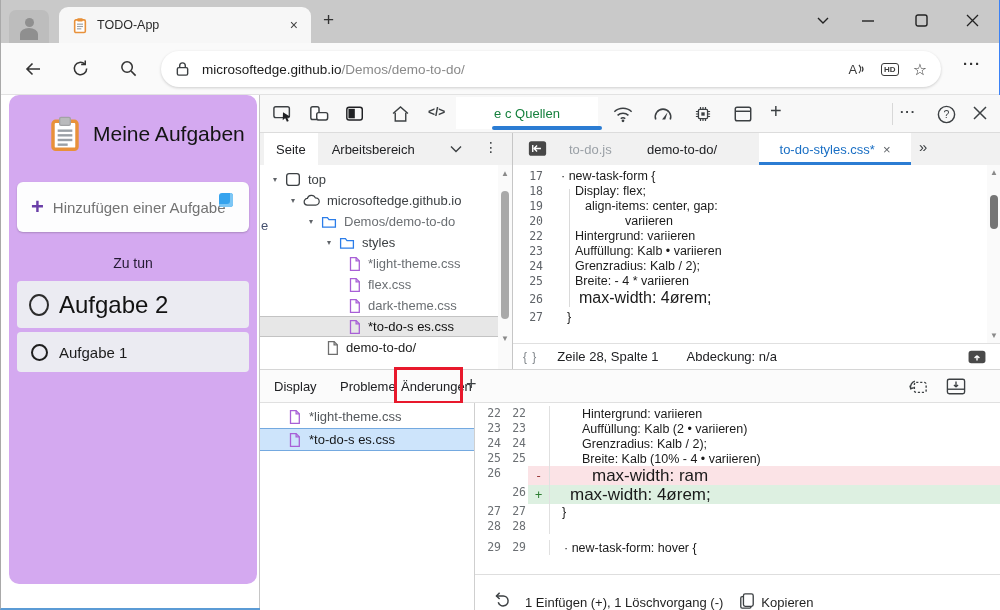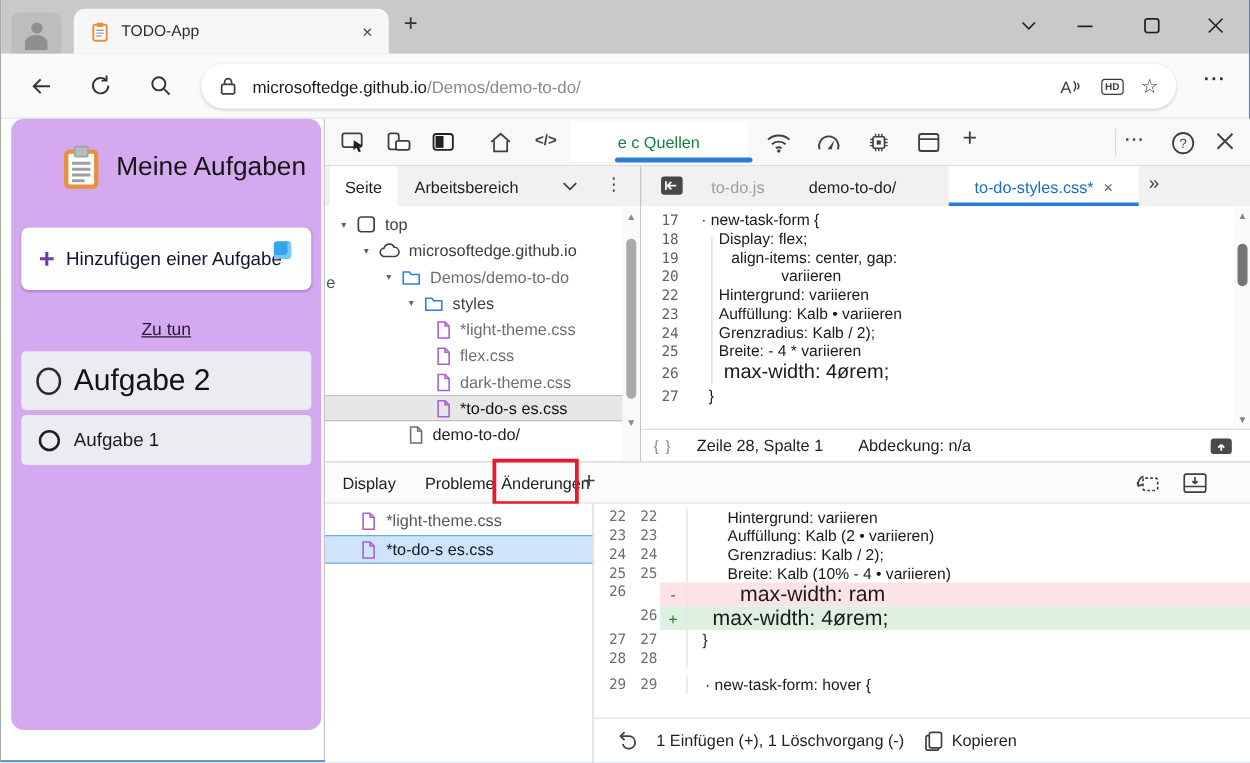--- a/index.html
+++ b/index.html
@@ -40,24 +40,24 @@
   .dots-h { position:absolute; right:18px; top:12px; font-size:15px; font-weight:bold; letter-spacing:1px; color:#333; cursor:pointer; }
 
   
   .page { position:absolute; left:0; top:95px; width:258px; bottom:0; background:#fff; }
   .todo-panel { position:absolute; left:8px; top:0; width:248px; height:489px; background:#d4a9f0; border-radius:10px; }
   .todo-header { position:absolute; left:40px; top:20px; display:flex; align-items:center; }
   .todo-title { font-size:21px; font-weight:500; color:#141414; margin-left:12px; white-space:nowrap; }
   .add-btn { position:absolute; left:8px; top:87px; width:232px; height:50px; background:#fdfdfe;
     border-radius:6px; box-shadow:0 1px 2px rgba(0,0,0,.2); display:flex; align-items:center; padding-left:14px; cursor:pointer; }
   .add-plus { font-size:22px; font-weight:bold; color:#6a3fa8; margin-right:9px; }
-  .add-label { font-size:15px; color:#0f172a; }
+  .add-label { font-size:15px; color:#737373; }
   .mini-blue { position:absolute; right:16px; top:11px; width:14px; height:14px; border-radius:3px;
     background:#35a3ee; box-shadow:inset -3px -3px 0 #7cc6f5; }
-  .section-label { position:absolute; left:0; top:160px; width:100%; text-align:center; font-size:14px; color:#241a33;text-decoration:underline; }
+  .section-label { position:absolute; left:0; top:160px; width:100%; text-align:center; font-size:14px; color:#241a33; }
   .task-card { position:absolute; left:8px; width:232px; background:#ebebf2; border-radius:4px;
     display:flex; align-items:center; cursor:pointer; }
   .task1 { top:186px; height:47px; padding-left:12px; }
   .task2 { top:237px; height:40px; padding-left:14px; }
   .circle-lg { width:20px; height:22px; border:2px solid #2c2c2c; border-radius:50%; margin-right:10px; }
   .circle-sm { width:17px; height:17px; border:2.5px solid #1f1f1f; border-radius:50%; margin-right:11px; }
   .task-label-lg { font-size:24px; color:#121212; }
   .task-label-sm { font-size:15px; color:#1c1c1c; }
 
   
@@ -146,21 +146,21 @@
     border-right:1px solid #e0e0e0; align-self:stretch; display:flex; align-items:center; justify-content:center; }
   .dtext { flex:1; font-size:12.5px; color:#1a1a1a; white-space:pre; padding-left:32px; align-self:stretch; display:flex; align-items:center; }
   .diff-row.del .dmark, .diff-row.del .dtext { background:#fbe3e6; }
   .diff-row.add .dmark, .diff-row.add .dtext { background:#ddf0e1; }
   .diff-row.del .dmark { color:#9a3b3b; } .diff-row.add .dmark { color:#2e7d32; }
   .diff-row.bigrow .dtext { font-size:17px; }
   .diff-row.del .dtext { padding-left:42px; } .diff-row.add .dtext { padding-left:20px; }
   .diff-row.gap { margin-top:6px; }
   .dt27 { padding-left:12px !important; } .dt29 { padding-left:14px !important; }
 
-  .chg-footer { height:36px; border-top:1px solid #dedede; background:#fff; display:flex; align-items:center; }
+  .chg-footer { height:36px; border-top:1px solid #dedede; background:#fff; display:flex; align-items:flex-end; }
   .undo-ico { margin-left:16px; cursor:pointer; }
   .chg-summary { font-size:13px; color:#1f1f1f; margin-left:14px; }
   .copy-ico { margin-left:16px; cursor:pointer; }
   .copy-label { font-size:13px; color:#1f1f1f; margin-left:6px; cursor:pointer; }
 </style>
 </head>
 <body>
 
 <div class="window">
 

